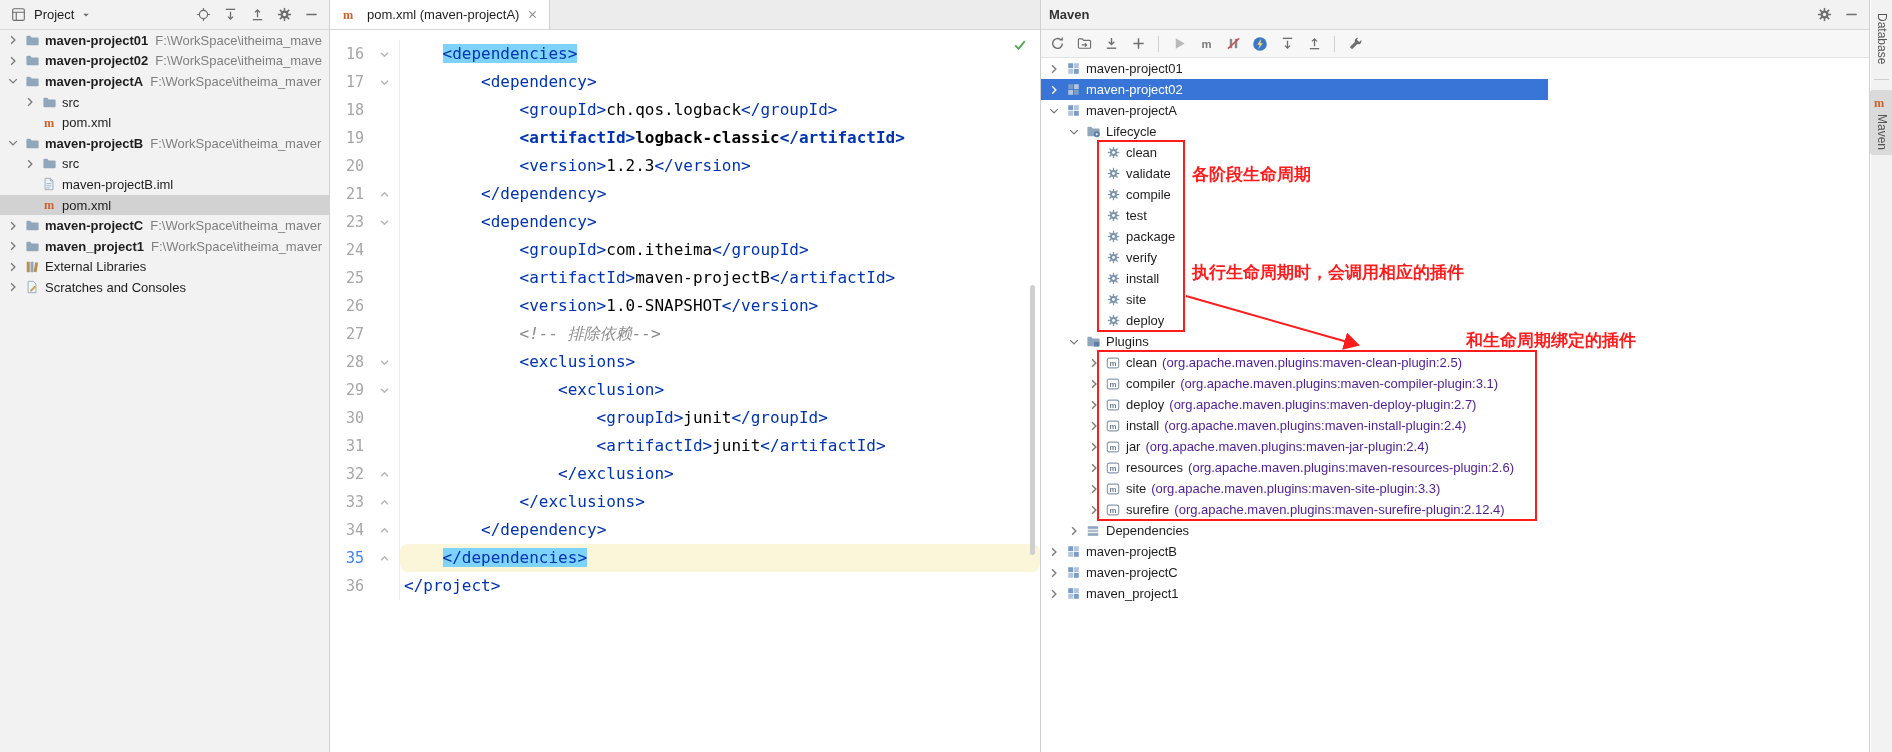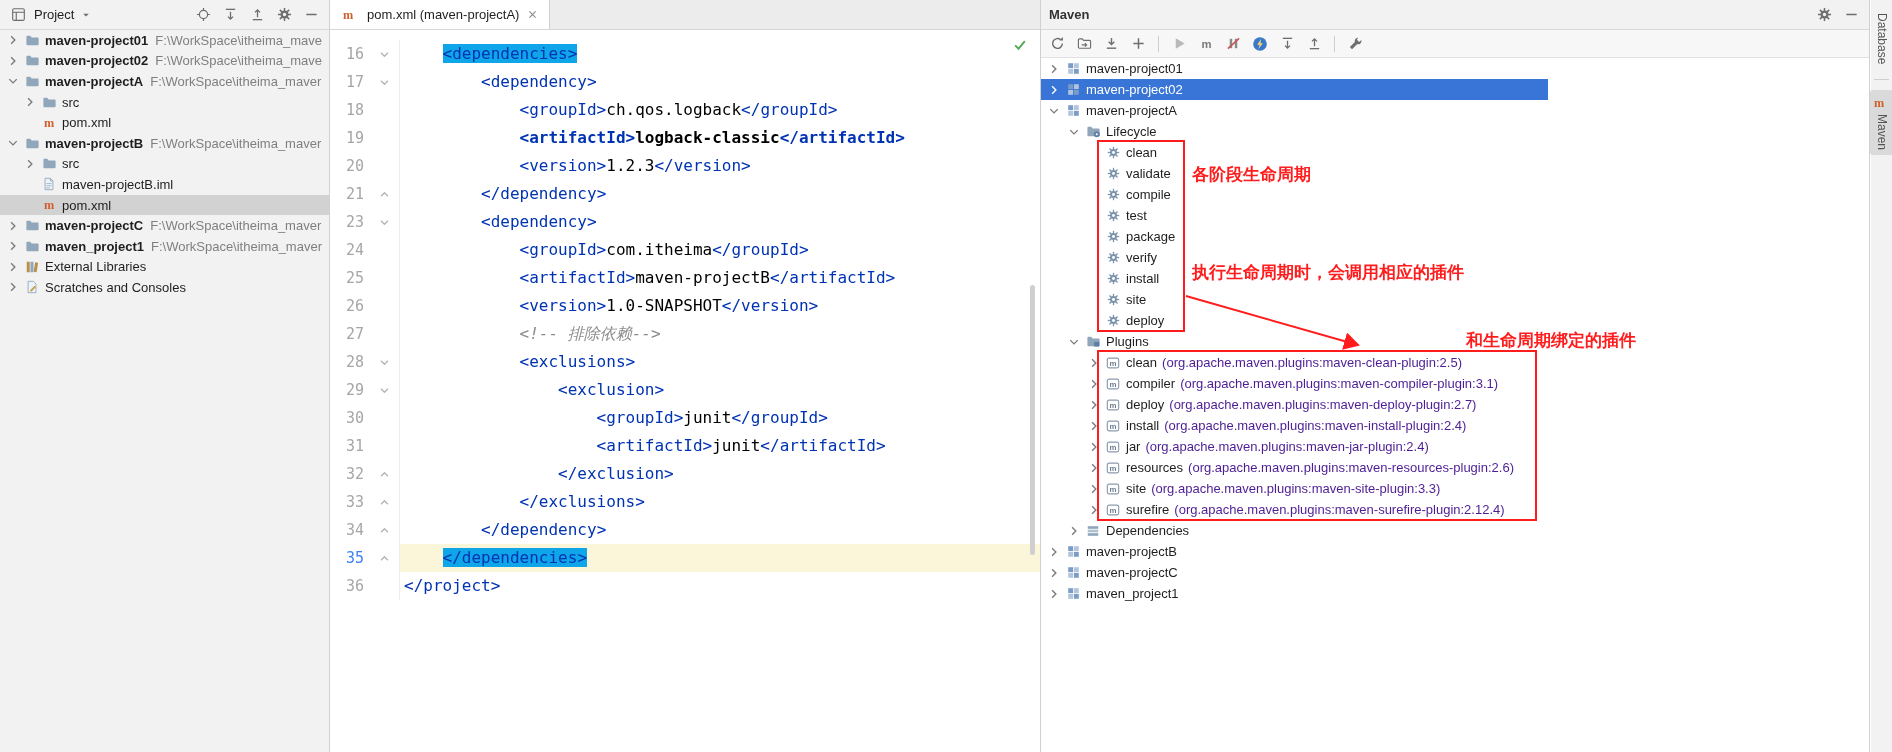--- a/index.html
+++ b/index.html
@@ -34,21 +34,21 @@
   .eline { display:flex; height:28px; line-height:28px; }
   .ln { width:42px; text-align:right; padding-right:8px; color:#a6a6a6; font-size:15px; flex:none; }
   .gut { width:28px; flex:none; position:relative; border-right:1px solid #ededed; }
   .gut .iwrap { position:absolute; left:6px; top:50%; transform:translateY(-50%); width:12px; height:12px; }
   .codecell { flex:1; font-size:16px; white-space:pre; padding-left:4px; }
   .eline.cur .codecell { background:#fbf5da; }
   .eline.cur .ln { color:#3b82f6; }
   .tag { color:#0033b3; }
   .plain { color:#000; }
   .comment { color:#8c8c8c; font-style:italic; }
-  .hlspan { background:#0ea5e9; }
+  .hlspan { background:#7dd3fc; }
   #inspect-check { position:absolute; top:5px; right:10px; }
   #vscroll { position:absolute; right:5px; top:255px; width:5px; height:270px; background:#cfcfcf; border-radius:3px; }
 
   
   #maven-panel { position:absolute; left:1040px; top:0; width:830px; height:752px; background:#fff; border-left:1px solid #d0d0d0; border-right:1px solid #d0d0d0; }
   #maven-header-icons { display:flex; align-items:center; gap:8px; }
   #maven-toolbar { height:28px; background:#f7f7f7; border-bottom:1px solid #e2e2e2; display:flex; align-items:center; padding:0 6px; gap:7px; }
   #maven-tree { position:absolute; top:58px; left:0; right:0; bottom:0; overflow:hidden; background:#fff; }
   .mrow { display:flex; align-items:center; height:21px; white-space:nowrap; cursor:default; }
   .mrow.msel { background:#3875d6; color:#fff; width:507px; }
@@ -467,21 +467,21 @@
           </div>
           <div class="eline cur">
             <span class="ln">35</span>
             <span class="gut">
               <span class="iwrap">
                 <svg width="11" height="11" viewBox="0 0 16 16">
                   <path d="M3 10.5 8 5.5 13 10.5" fill="none" stroke="#b4b4b4" stroke-width="2"></path>
                 </svg>
               </span>
             </span>
-            <span class="codecell" style="padding-left: 42.52px;"><span class="tag hlspan">&lt;/dependencies&gt;</span></span>
+            <span class="codecell" style="padding-left: 42.52px; border-radius: 8px;"><span class="tag hlspan">&lt;/dependencies&gt;</span></span>
           </div>
           <div class="eline">
             <span class="ln">36</span>
             <span class="gut"></span>
             <span class="codecell" style="padding-left: 4px;"><span class="tag">&lt;/project&gt;</span></span>
           </div>
         </div>
       <span id="inspect-check" class="iwrap">
           <svg width="14" height="14" viewBox="0 0 16 16">
             <path d="M2.5 8.5 6.3 12.3 13.5 3.5" fill="none" stroke="#54a857" stroke-width="2.2"></path>

